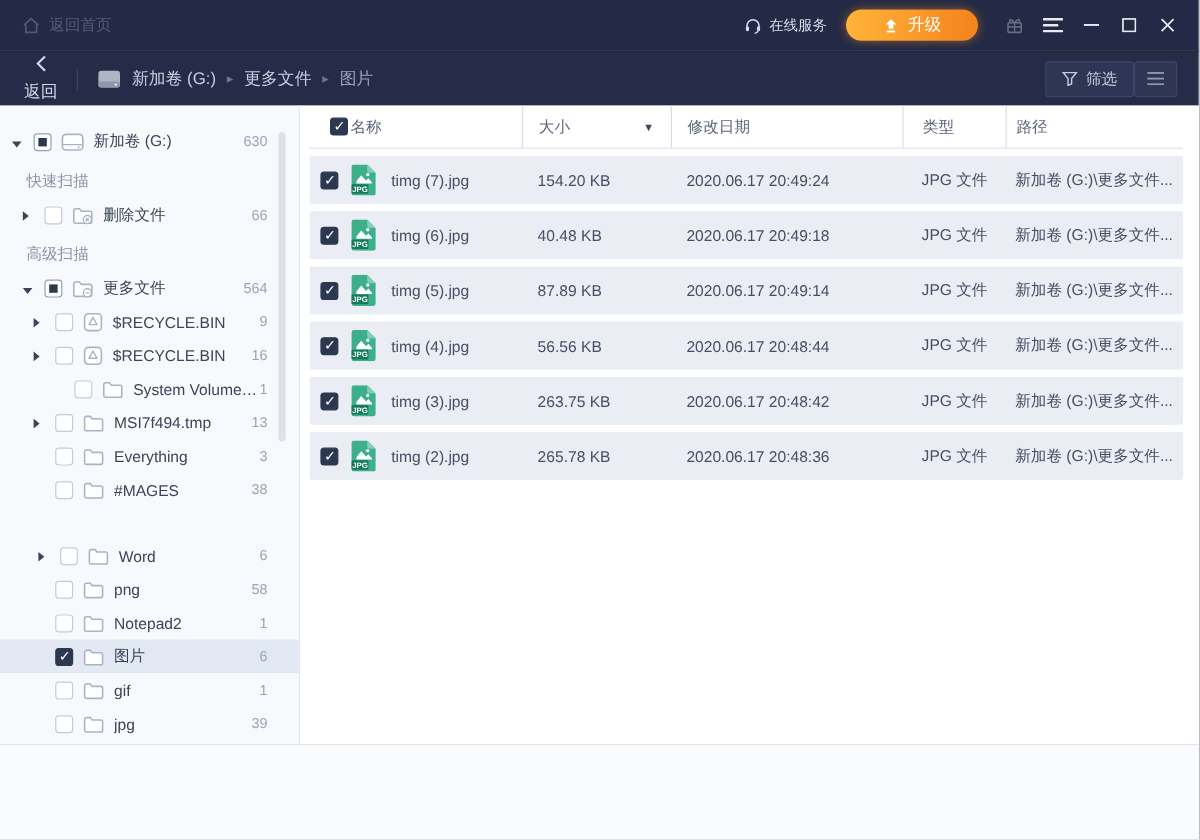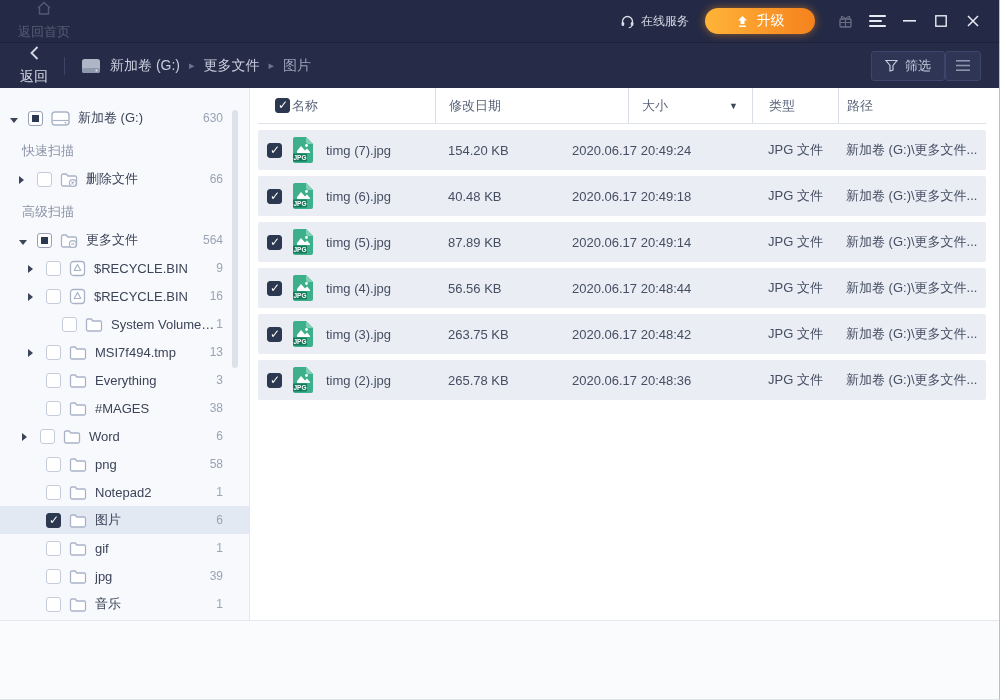--- a/index.html
+++ b/index.html
@@ -6,21 +6,21 @@
   html,body { width:1000px; height:700px; overflow:hidden; }
   body {
     font-family:"Liberation Sans","DejaVu Sans",sans-serif;
     background:#fff; position:relative;
     border-right:1px solid #b9bfc9; border-bottom:1px solid #dfe3ea;
   }
 
   
   .titlebar { position:absolute; left:0; top:0; width:100%; height:42px;
     background:#242a45; display:flex; align-items:center; }
-  .home-group { display:flex; align-items:center; gap:7px; margin-left:18px; opacity:.28;flex-direction:column; }
+  .home-group { display:flex; align-items:center; gap:7px; margin-left:18px; opacity:.28; }
   .home-group span { color:#cfd4e4; font-size:13px; }
   .tb-right { margin-left:auto; display:flex; align-items:center; }
   .online { display:flex; align-items:center; gap:6px; color:#d9dde9; font-size:12px; }
   .upgrade-pill { margin-left:16px; width:110px; height:26px; border-radius:14px;
     background:linear-gradient(90deg,#ffb438,#f5821e);
     box-shadow:0 0 8px rgba(245,140,30,.55);
     display:flex; align-items:center; justify-content:center; gap:8px;
     color:#fff; font-size:14px; cursor:pointer; }
   .win-icons { display:flex; align-items:center; margin-left:14px; margin-right:10px; }
   .win-btn { width:32px; height:30px; display:flex; align-items:center; justify-content:center; }
@@ -318,21 +318,21 @@
         <span class="arrow"></span>
         <div class="cb"></div>
         <span class="tree-icon">
           <svg width="18" height="17" viewBox="0 0 18 17">
             <path d="M1.5 4.5 a1.5 1.5 0 0 1 1.5-1.5 h3.2 l1.6 2 h7.2 a1.5 1.5 0 0 1 1.5 1.5 v7 a1.5 1.5 0 0 1 -1.5 1.5 h-12 a1.5 1.5 0 0 1 -1.5 -1.5 Z" fill="#fff" stroke="#a9b3c7" stroke-width="1.3"></path>
           </svg>
         </span>
         <span class="tree-label">#MAGES</span>
         <span class="tree-count">38</span>
       </div>
-      <div class="tree-row" style="padding-left: 22px;">
+      <div class="tree-row" style="padding-left: 32px; margin-top: 27px;">
         <span class="arrow col"></span>
         <div class="cb"></div>
         <span class="tree-icon">
           <svg width="18" height="17" viewBox="0 0 18 17">
             <path d="M1.5 4.5 a1.5 1.5 0 0 1 1.5-1.5 h3.2 l1.6 2 h7.2 a1.5 1.5 0 0 1 1.5 1.5 v7 a1.5 1.5 0 0 1 -1.5 1.5 h-12 a1.5 1.5 0 0 1 -1.5 -1.5 Z" fill="#fff" stroke="#a9b3c7" stroke-width="1.3"></path>
           </svg>
         </span>
         <span class="tree-label">Word</span>
         <span class="tree-count">6</span>
       </div>
@@ -408,26 +408,26 @@
 
 <div class="main">
   <div class="table">
     <div class="thead">
       <div class="hcell c-check">
           <div class="cb checked"></div>
         </div>
       <div class="hcell c-name">
           <span>名称</span>
         </div>
-      <div class="hcell c-date">
-          <span>修改日期</span>
-        </div>
       <div class="hcell c-size">
           <span>大小</span>
           <span class="sort-arrow">▼</span>
+        </div>
+      <div class="hcell c-date">
+          <span>修改日期</span>
         </div>
       <div class="hcell c-type">
           <span>类型</span>
         </div>
       <div class="hcell c-path">
           <span>路径</span>
         </div>
     </div>
     <div id="rows">
         <div class="trow">

